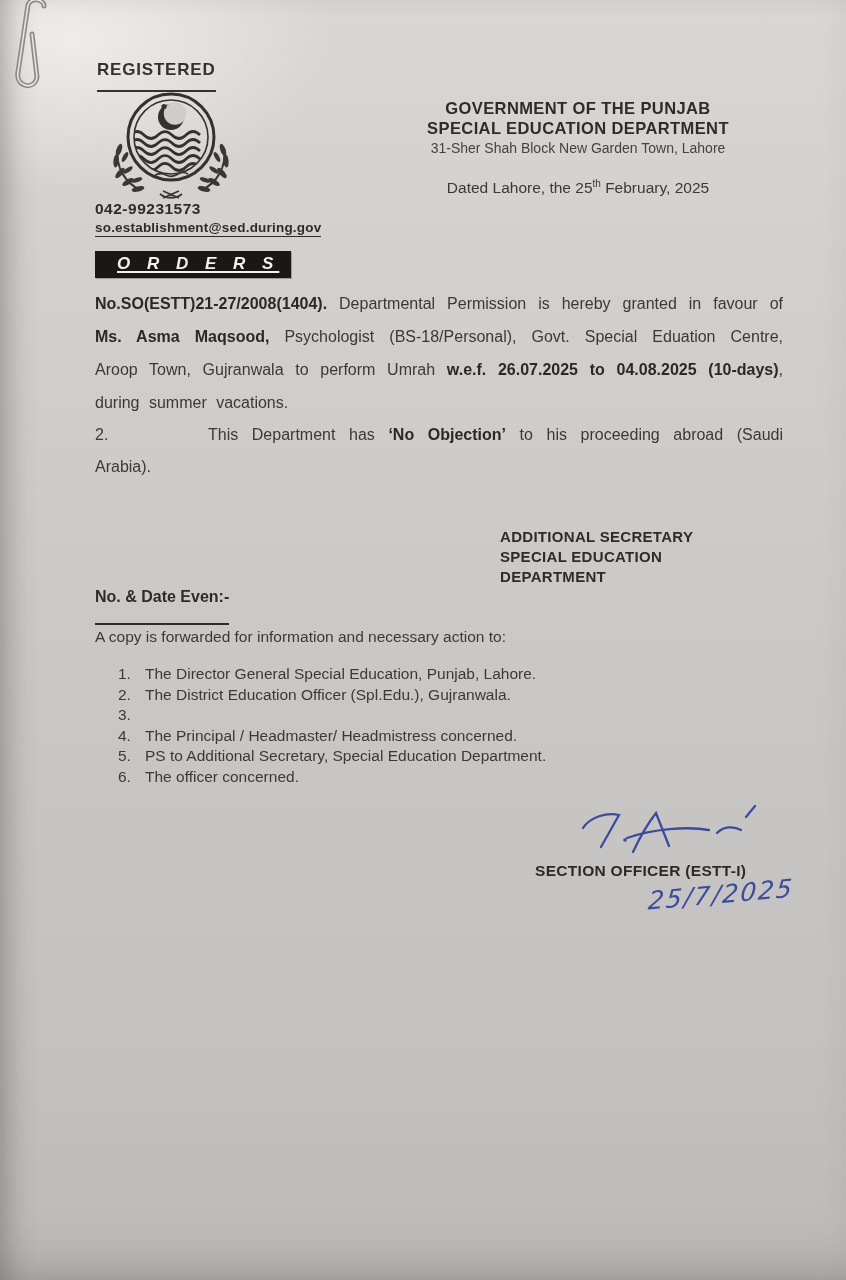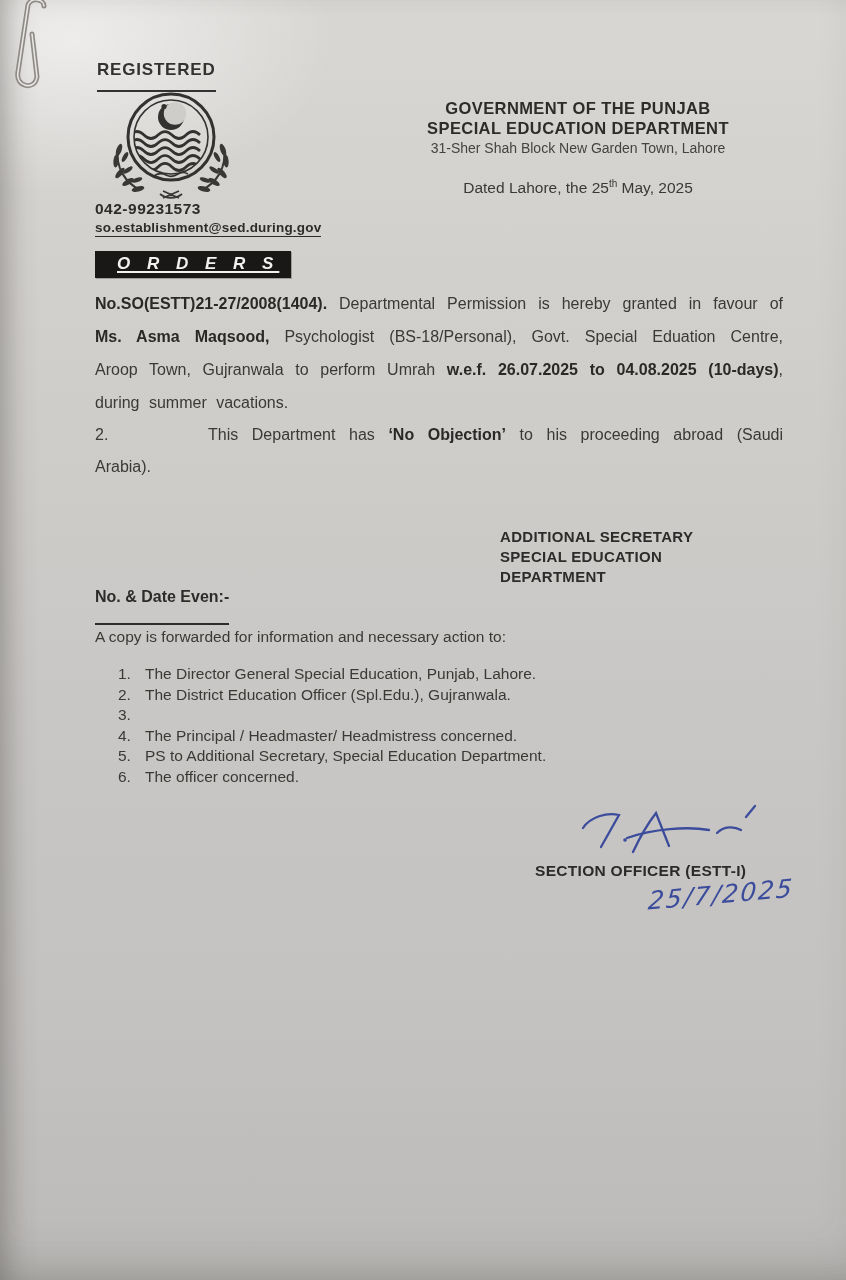--- a/index.html
+++ b/index.html
@@ -151,21 +151,21 @@
       <path d="M30,77 q7,-7 14,0 t14,0 t14,0 t14,0 t14,0"></path>
     </g>
 
     <path d="M54,86 q6,-4 12,-1 q6,3 12,-1 q5,-3 10,0" fill="none" stroke="#343230" stroke-width="1.7"></path>
   </svg>
 
   <div class="letterhead">
     <div class="lh-title">GOVERNMENT OF THE PUNJAB</div>
     <div class="lh-title">SPECIAL EDUCATION DEPARTMENT</div>
     <div class="lh-address">31-Sher Shah Block New Garden Town, Lahore</div>
-    <div class="date-line"><span>Dated Lahore, the 25</span><sup>th</sup><span> May, 2025</span></div>
+    <div class="date-line"><span>Dated Lahore, the 25</span><sup>th</sup><span> February, 2025</span></div>
   </div>
 
   <div class="phone">042-99231573</div>
   <div class="email">so.establishment@sed.during.gov</div>
 
   <div class="orders-bar">O R D E R S</div>
 
   <p class="para para1"><b>No.SO(ESTT)21-27/2008(1404).</b><span> Departmental Permission is hereby granted in favour of </span><b>Ms. Asma Maqsood,</b><span> Psychologist (BS-18/Personal), Govt. Special Eduation Centre, Aroop Town, Gujranwala to perform Umrah </span><b>w.e.f. 26.07.2025 to 04.08.2025 (10-days)</b><span>, during summer vacations.</span></p>
 
   <p class="para para2"><span class="para2-num">2.</span><span>This Department has </span><b>‘No Objection’</b><span> to his proceeding abroad (Saudi Arabia).</span></p>

